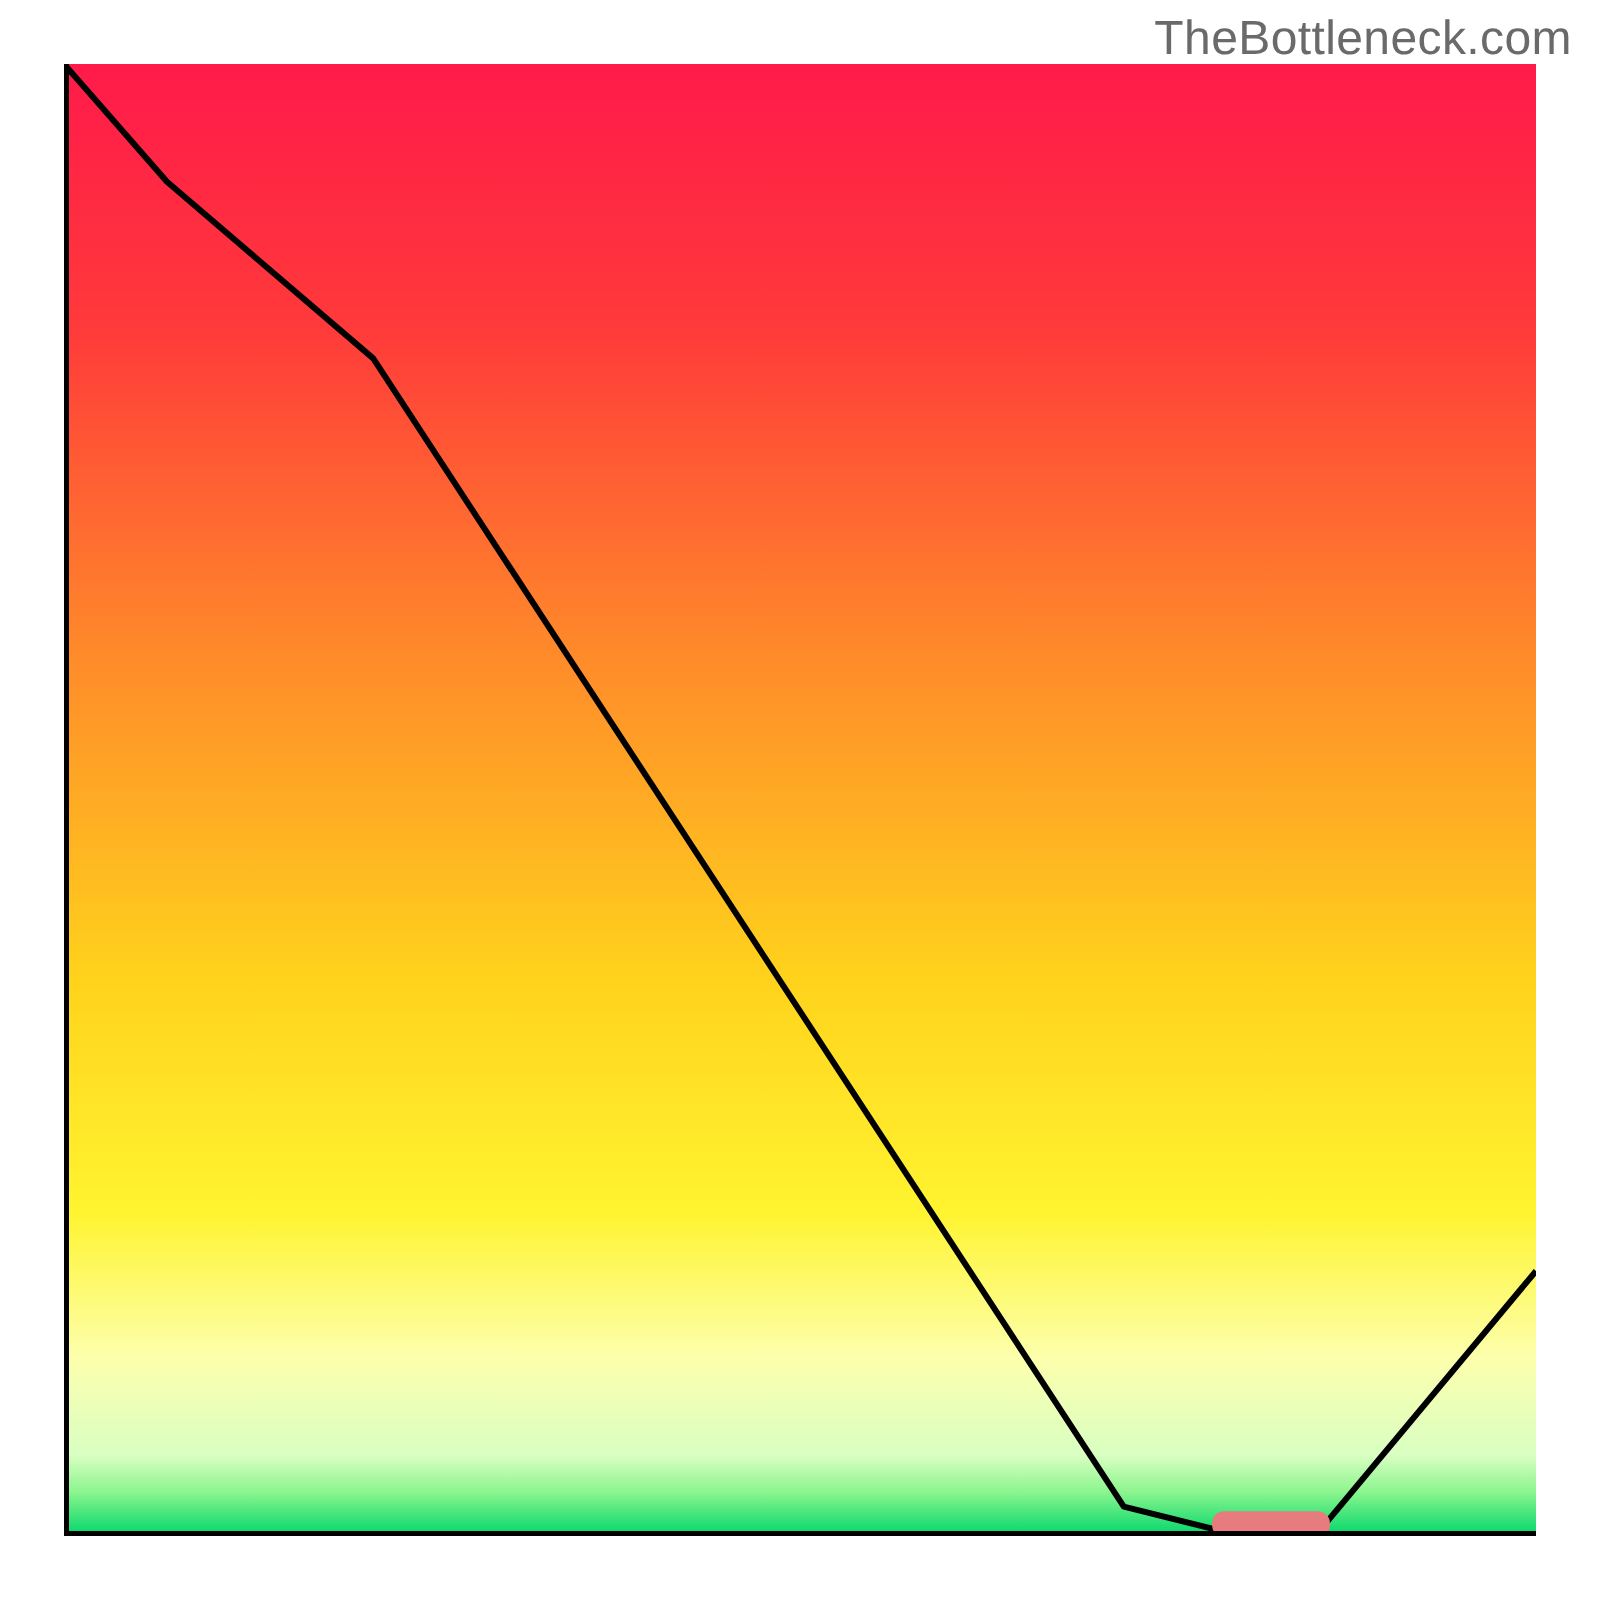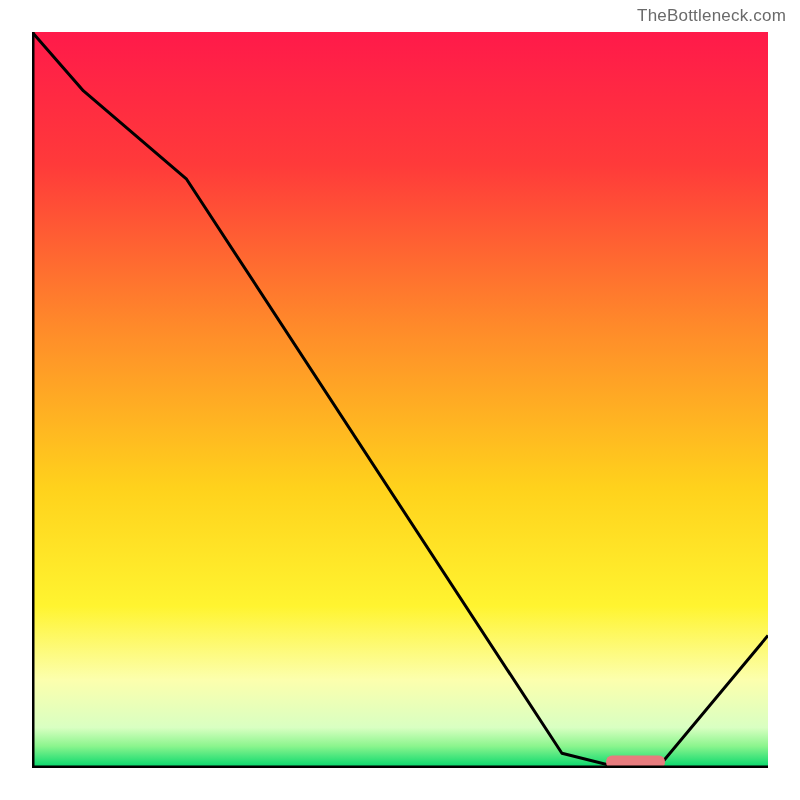--- a/index.html
+++ b/index.html
@@ -14,21 +14,21 @@
   .frame {
     position: relative;
     width: 800px;
     height: 800px;
   }
   .watermark {
     position: absolute;
     top: 6px;
     right: 14px;
     color: #6a6a6a;
-    font-size: 17px;
+    font-size: 24px;
     letter-spacing: 0.2px;
     font-weight: 400;
   }
   .plot {
     position: absolute;
     left: 32px;
     top: 32px;
     width: 736px;
     height: 736px;
     box-sizing: border-box;

